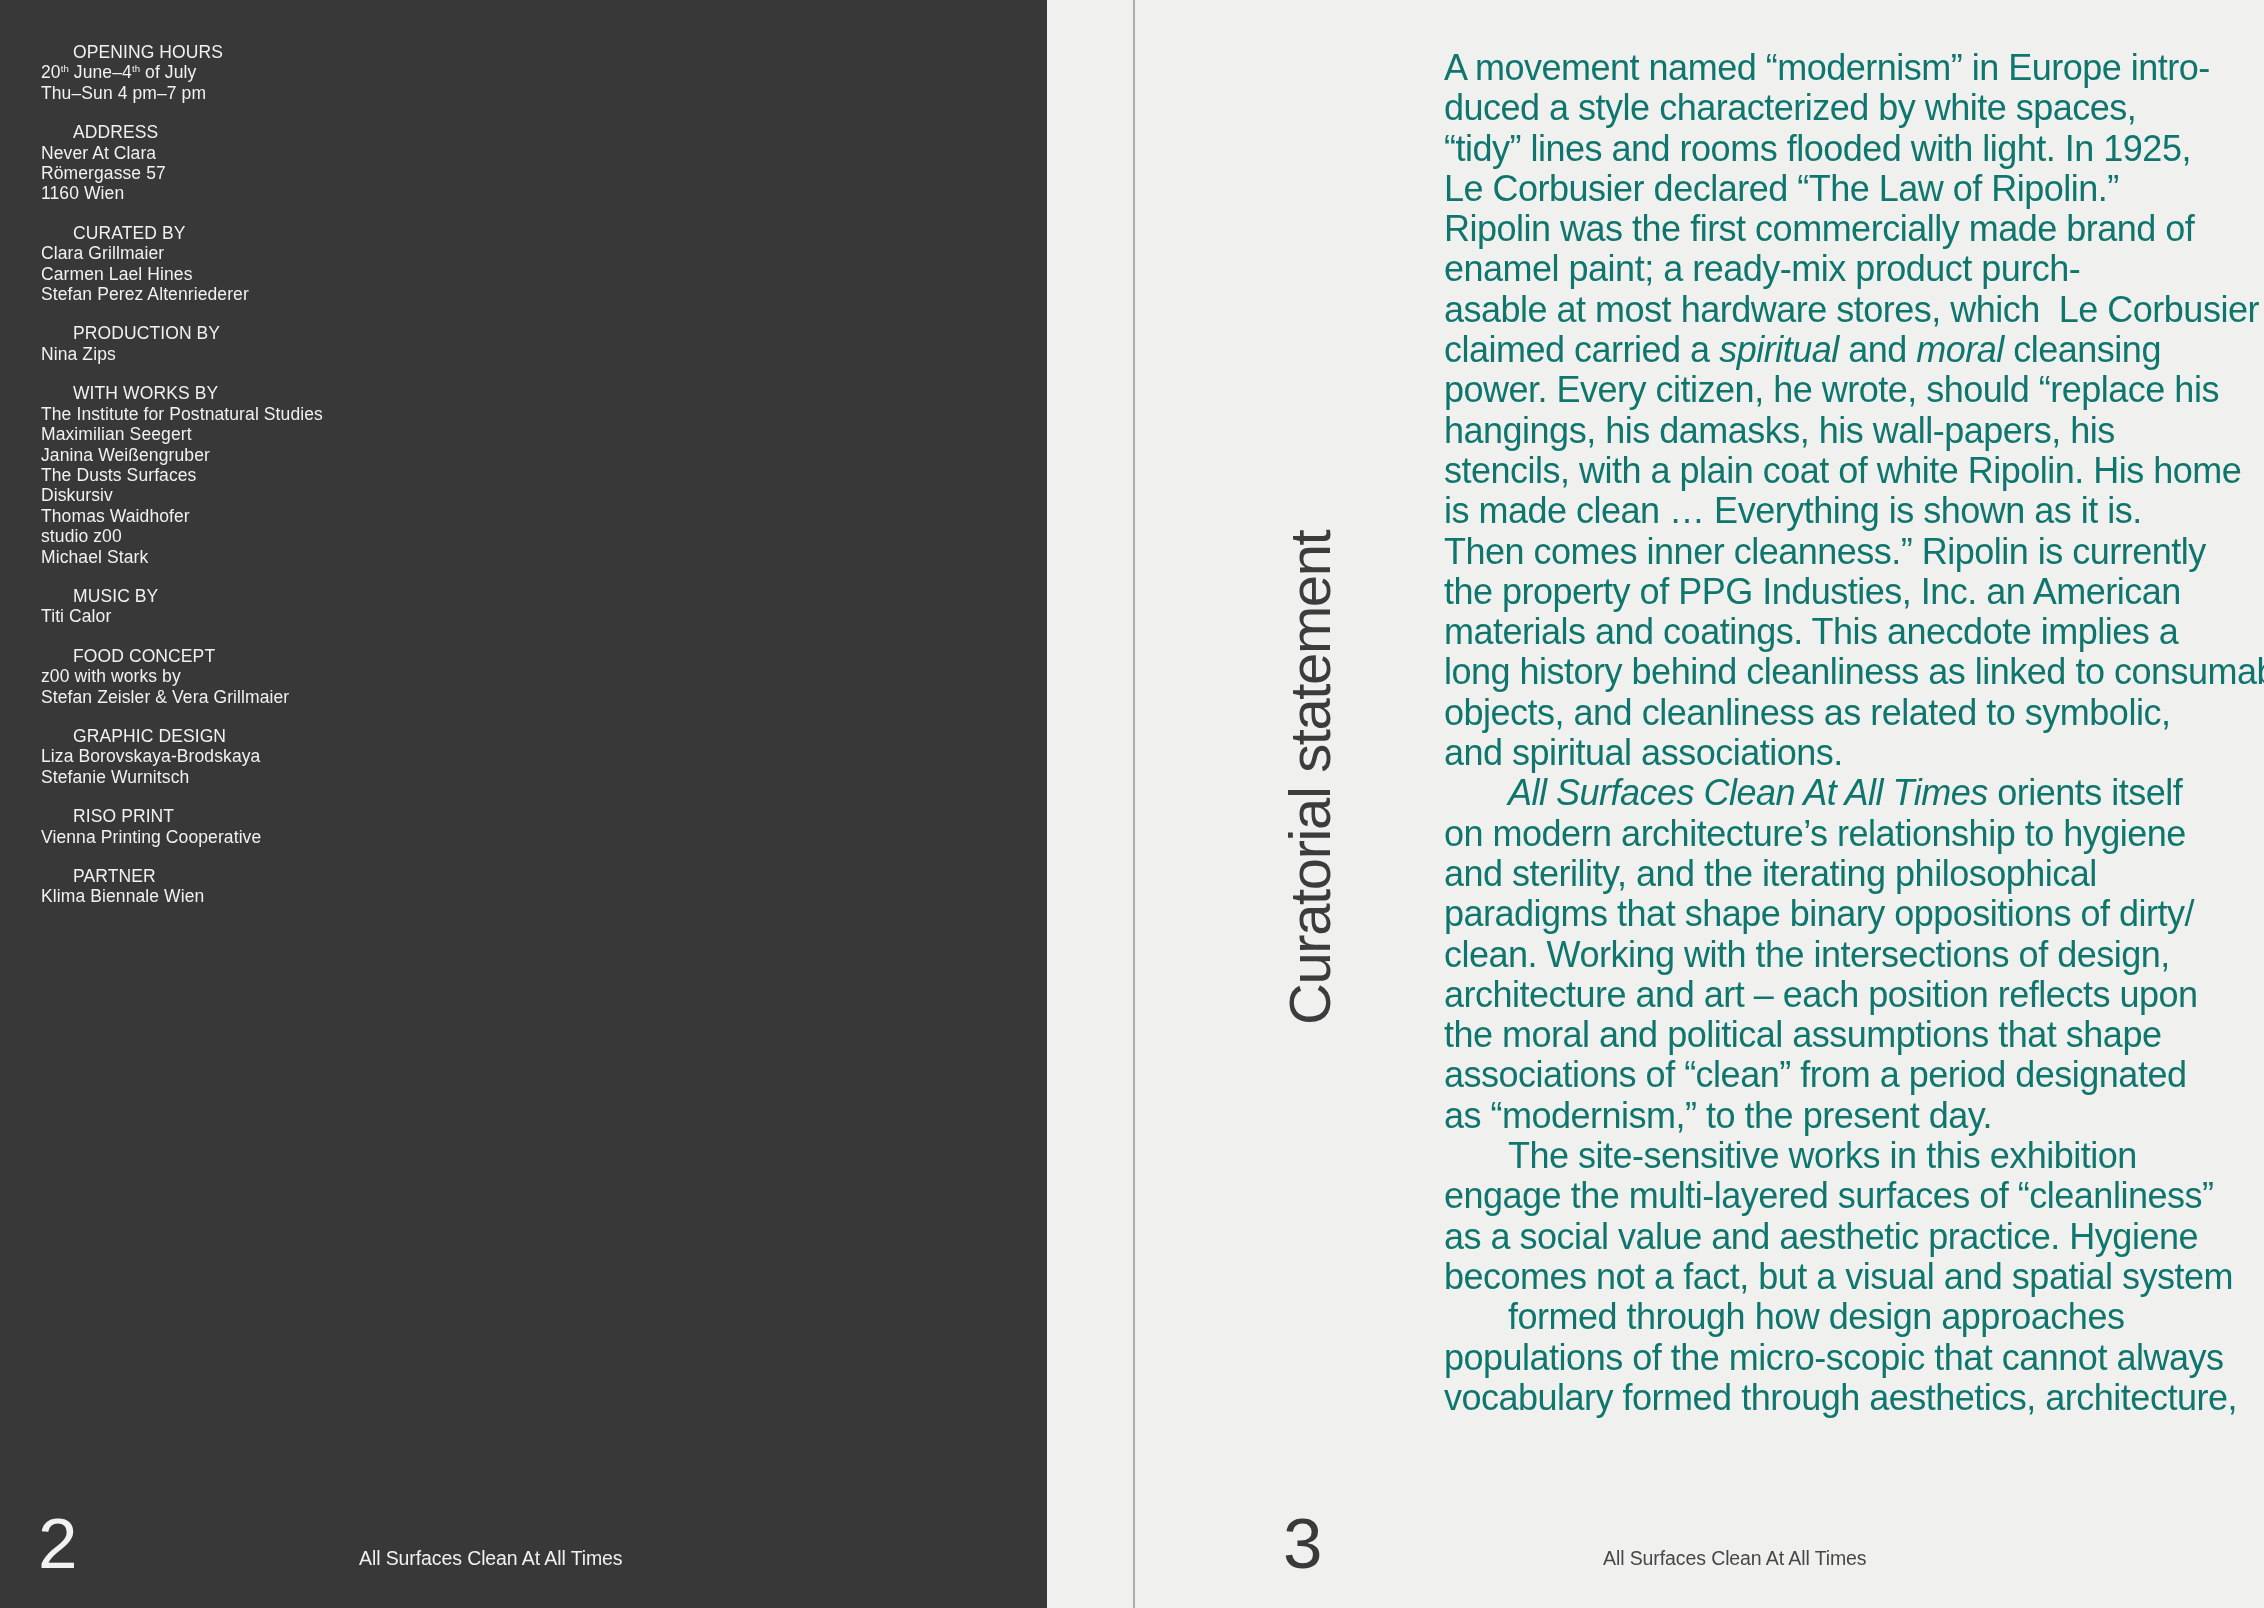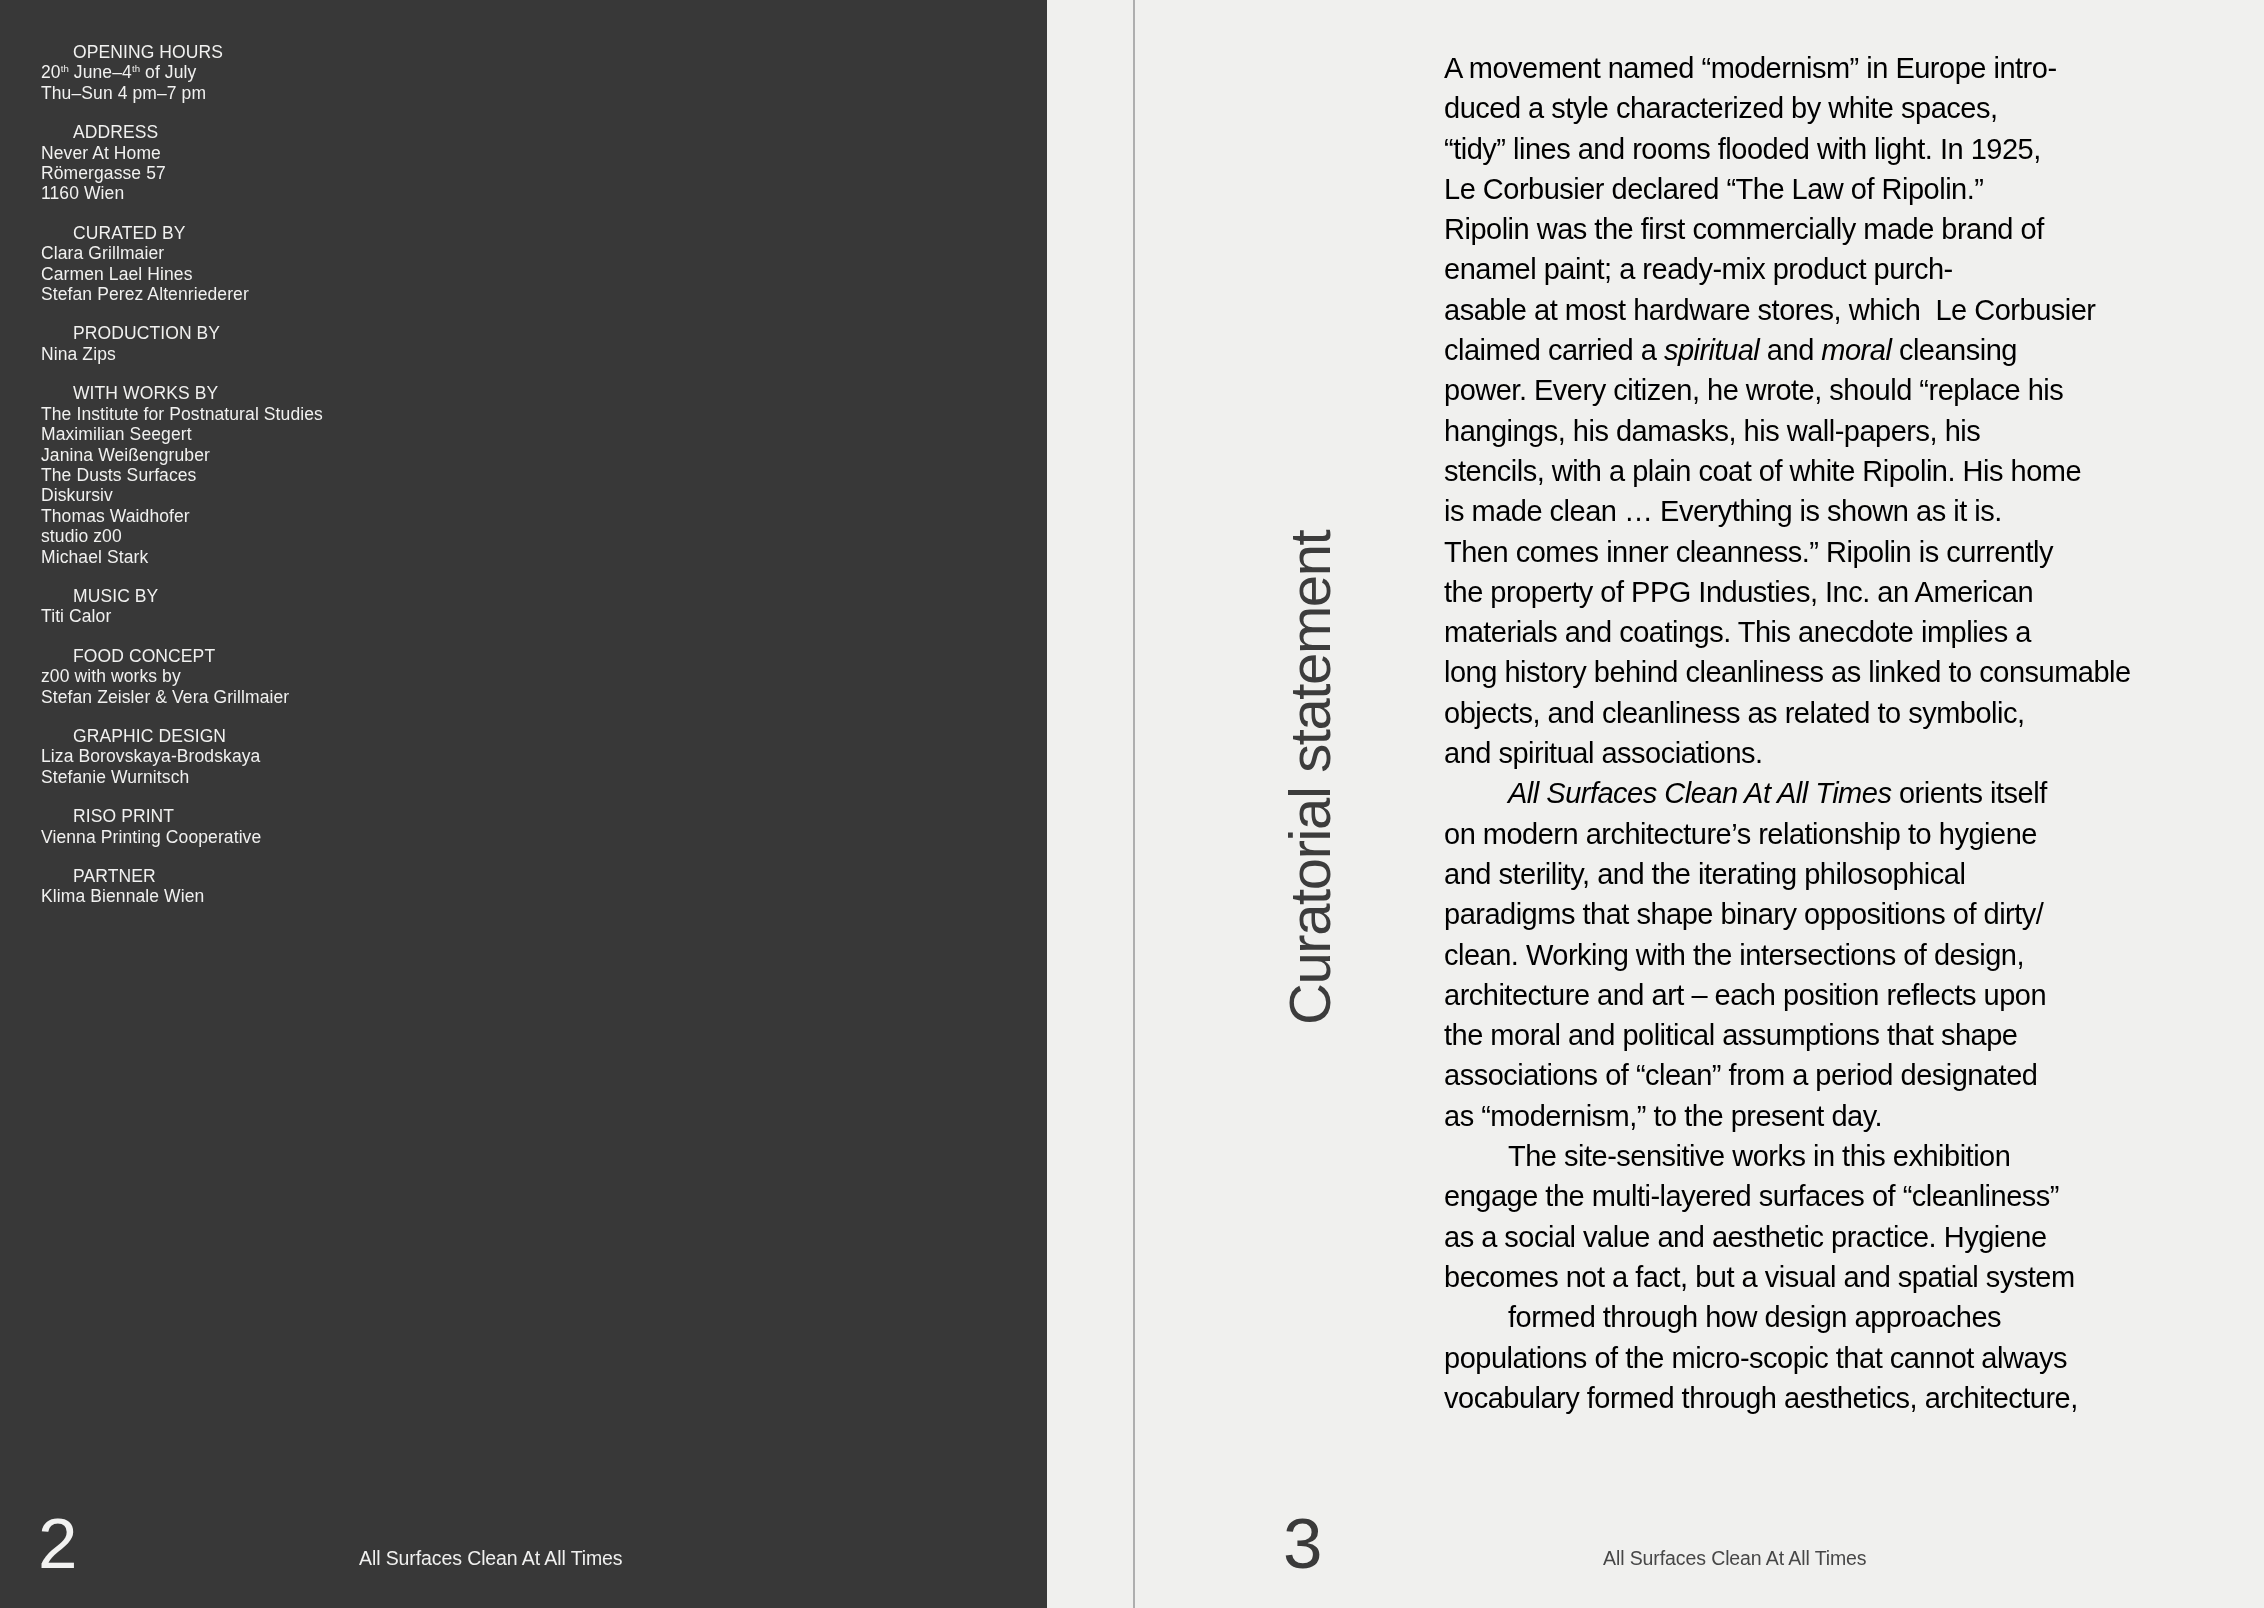--- a/index.html
+++ b/index.html
@@ -85,42 +85,42 @@
     font-size: 58px;
     line-height: 58px;
     letter-spacing: -1.4px;
     color: #3c3c3c;
   }
 
   .body-text {
     position: absolute;
     left: 1444px; top: 48px;
     width: 810px;
-    color: #000000;
-    font-size: 29px;
+    color: #0f766e;
+    font-size: 36px;
     line-height: 40.3px;
     letter-spacing: -0.5px;
   }
   .body-line { white-space: pre; }
   .body-line.indent { padding-left: 64px; }
   .body-line i { font-style: italic; }
 </style>
 </head>
 <body>
 
 <div class="left-page">
   <div class="credits" id="credits">
       <div class="credit-section">
         <div class="credit-label">OPENING HOURS</div>
         <div class="credit-line">20<sup>th</sup> June–4<sup>th</sup> of July</div>
         <div class="credit-line">Thu–Sun 4 pm–7 pm</div>
       </div>
       <div class="credit-section">
         <div class="credit-label">ADDRESS</div>
-        <div class="credit-line">Never At Home</div>
+        <div class="credit-line">Never At Clara</div>
         <div class="credit-line">Römergasse 57</div>
         <div class="credit-line">1160 Wien</div>
       </div>
       <div class="credit-section">
         <div class="credit-label">CURATED BY</div>
         <div class="credit-line">Clara Grillmaier</div>
         <div class="credit-line">Carmen Lael Hines</div>
         <div class="credit-line">Stefan Perez Altenriederer</div>
       </div>
       <div class="credit-section">

